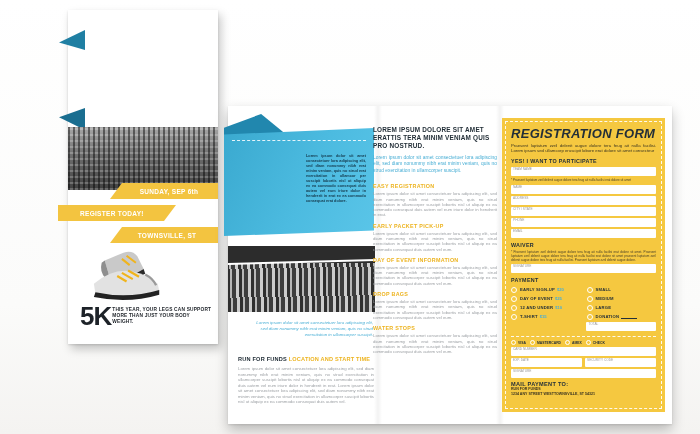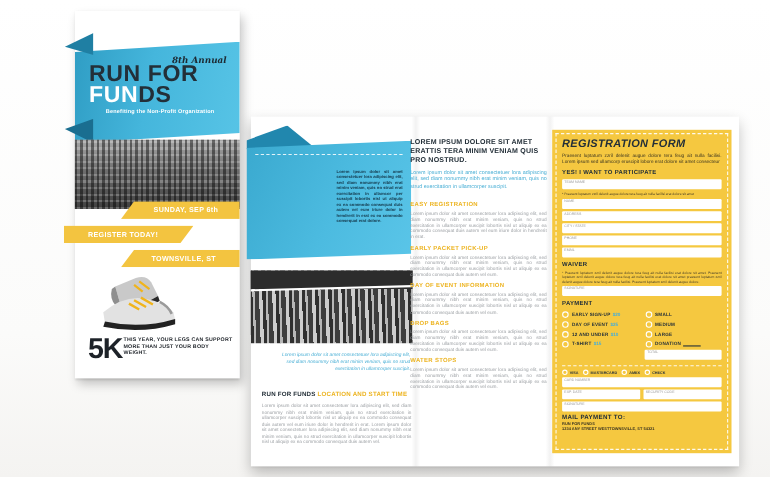--- a/index.html
+++ b/index.html
@@ -73,21 +73,21 @@
   .col2 { position:absolute; left:145px; top:20px; width:124px; height:290px; }
   .c2-headline { font-size:6.4px; font-weight:900; color:#232f38; line-height:8px; letter-spacing:.2px; margin-bottom:5px; }
   .c2-intro { font-size:4.9px; line-height:6.4px; color:#4aafd5; text-align:justify; margin-bottom:9px; }
   .c2-sec { margin-bottom:5px; }
   .c2-sec h4 { font-size:5.4px; font-weight:900; color:#edb421; letter-spacing:.3px; margin-bottom:2px; }
   .c2-sec p { font-size:4.3px; line-height:5.3px; color:#9b9fa3; text-align:justify; }
 
   
   .form { position:absolute; left:274px; top:12px; width:163px; height:294px; background:#f5c840; padding:8px 9px; }
   .form::before { content:""; position:absolute; inset:3px; border:1px dashed rgba(255,255,255,.9); pointer-events:none; }
-  .f-title { font-size:10px; font-weight:900; font-style:italic; color:#232f38; letter-spacing:.3px; margin-bottom:2px; }
+  .f-title { font-size:13px; font-weight:900; font-style:italic; color:#232f38; letter-spacing:.3px; margin-bottom:2px; }
   .f-intro { font-size:4.3px; line-height:5.4px; color:#3a3420; margin-bottom:4px; text-align:justify; }
   .f-part { font-size:5.4px; font-weight:900; color:#232f38; letter-spacing:.3px; margin-bottom:3px; }
   .fbox { background:#fff; height:9px; border-radius:1px; margin-bottom:2px; padding:1px 2px; }
   .fbox .flabel { font-size:3.2px; color:#9a9a9a; line-height:3.5px; display:block; }
   .f-note { font-size:3px; color:#4a4128; margin:1px 0 3px; }
   .f-h { font-size:5.4px; font-weight:900; color:#232f38; letter-spacing:.3px; margin:4px 0 2px; }
   .f-waiver { font-size:3.1px; line-height:4.1px; color:#4a4128; text-align:justify; margin-bottom:2px; }
   .payrow { display:flex; align-items:center; height:9px; }
   .paycols { display:flex; gap:6px; }
   .paycol { width:50%; }
@@ -105,28 +105,20 @@
   .halfrow .fbox { width:50%; }
   .mail-h { font-size:5.6px; font-weight:900; color:#232f38; letter-spacing:.3px; margin-top:3px; }
   .mail-l { font-size:3.6px; line-height:4.6px; color:#3a3420; font-weight:bold; }
 </style>
 </head>
 <body>
 
 <div class="stage">
 
   <div class="front">
-    <div class="front-banner">
-      <div class="annual">8th Annual</div>
-      <div class="run-title">
-        <div>RUN FOR</div>
-        <div><span class="w">FUN</span><span>DS</span></div>
-      </div>
-      <div class="front-tag">Benefiting the Non-Profit Organization</div>
-    </div>
     <div class="front-fold-top"></div>
     <div class="front-fold-bot"></div>
 
     <div class="front-photo"></div>
 
     <div class="ybanner yb1">SUNDAY, SEP 6th</div>
     <div class="ybanner yb2">REGISTER TODAY!</div>
     <div class="ybanner yb3">TOWNSVILLE, ST</div>
 
     <svg class="shoes" viewBox="0 0 130 72">

